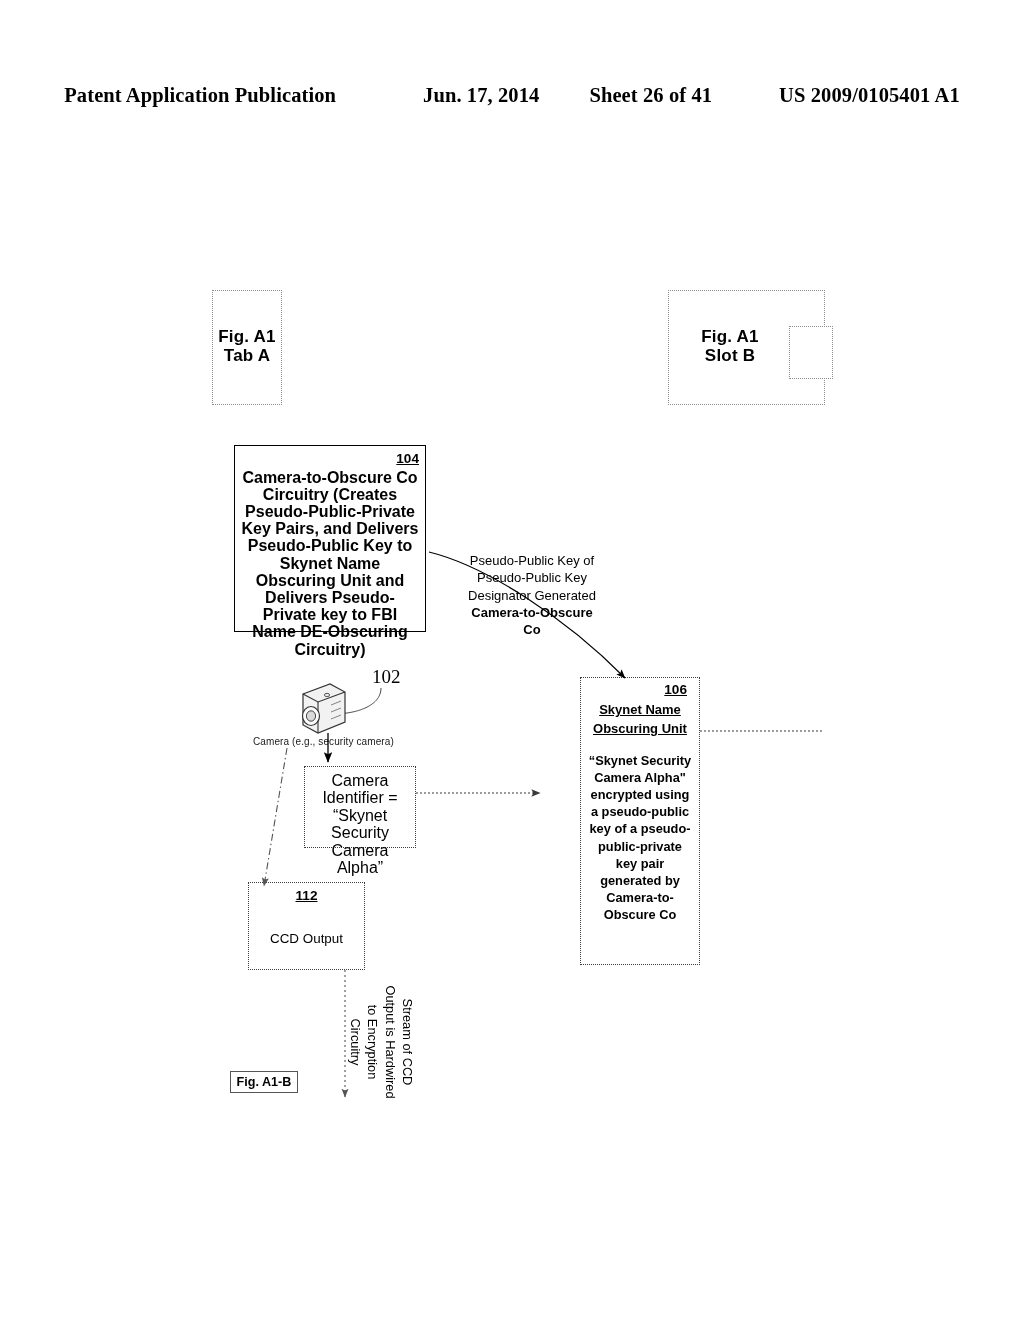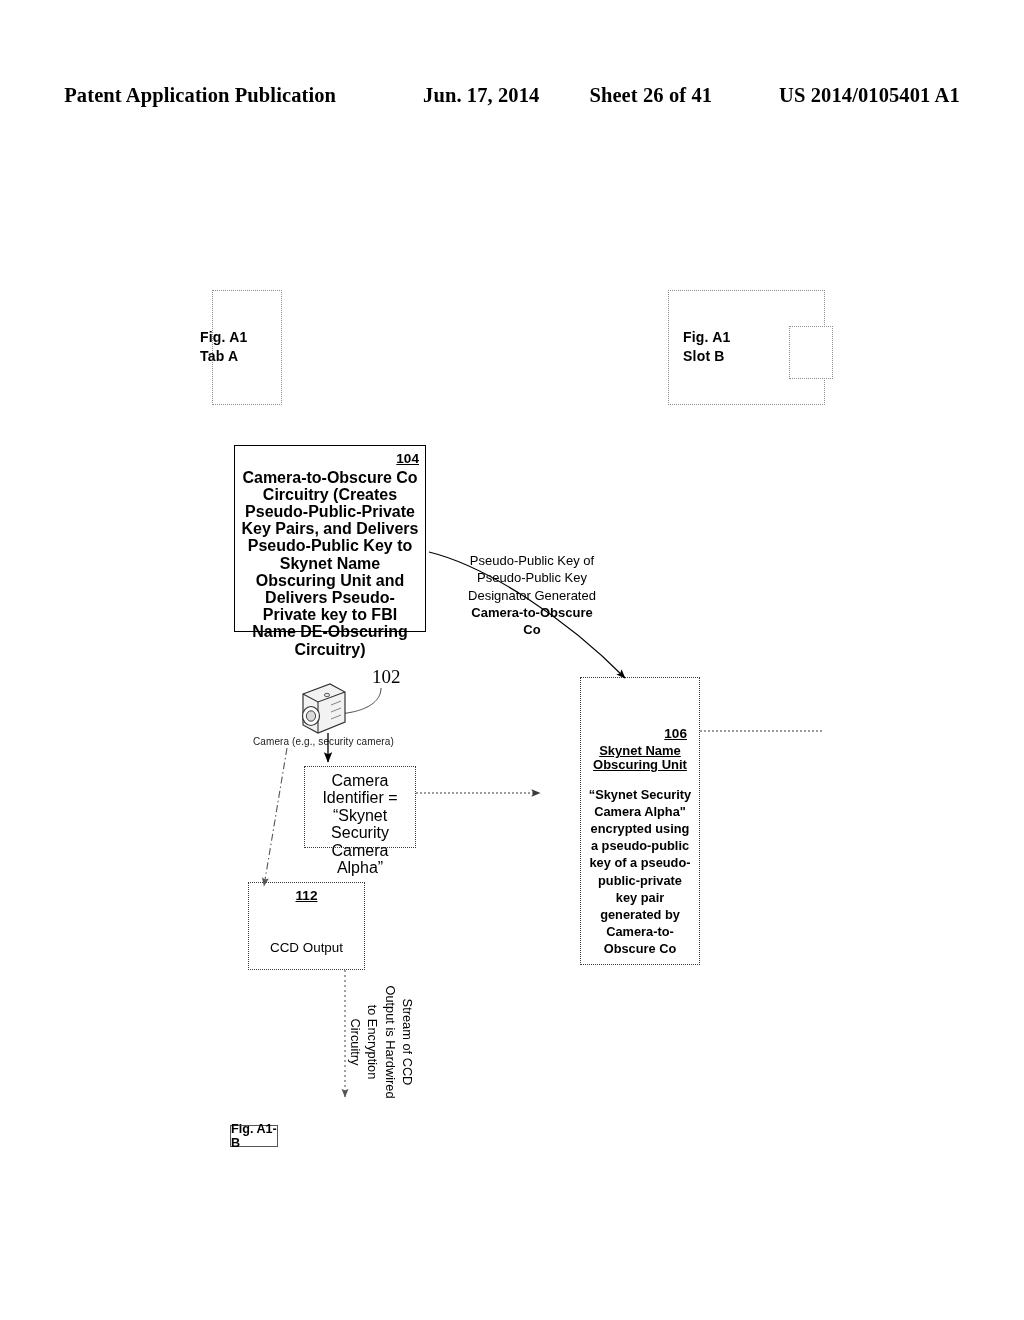--- a/index.html
+++ b/index.html
@@ -68,23 +68,24 @@
     font-size: 13.6px;
   }
   .underline-head {
     text-decoration: underline;
     font-weight: bold;
   }
 
   
   .tag-label {
     position: absolute;
-    font-size: 14px;
+    font-size: 17px;
     line-height: 18.5px;
     font-weight: bold;
+    text-align: center;
     white-space: pre-line;
     letter-spacing: 0.2px;
   }
 
   
   #box-104 {
     left: 234px; top: 445px;
     width: 192px; height: 187px;
     padding: 5px 6px 0 6px;
   }
@@ -106,51 +107,51 @@
   }
   #arrow-caption .plain { font-weight: normal; }
   #arrow-caption .bold  { font-weight: bold; }
 
   
   #box-106 {
     left: 580px; top: 677px;
     width: 120px; height: 288px;
     padding: 4px 6px 0 6px;
   }
-  #box-106 .num-row { text-align: right; padding-right: 6px; margin-top: 44px; }
-  #box-106 .head { margin-top: 1px; font-size: 13px; line-height: 14px; }
+  #box-106 .num-row { text-align: right; padding-right: 6px; }
+  #box-106 .head { margin-top: 1px; font-size: 13px; line-height: 19px; }
   #box-106 .body { margin-top: 14px; font-size: 12.8px; line-height: 17.2px; }
 
   
   #box-camera-id {
     left: 304px; top: 766px;
     width: 112px; height: 82px;
     padding: 5px 3px 0 3px;
     font-weight: normal;
     font-size: 16px;
     line-height: 17.4px;
   }
 
   
   #box-112 {
     left: 248px; top: 882px;
     width: 117px; height: 88px;
     padding: 5px 7px 0 7px;
   }
   #box-112 .num-row { text-align: center; }
   #box-112 .body {
-    margin-top: 35px;
+    margin-top: 26px;
     font-size: 13.4px;
     font-weight: normal;
   }
 
   
   #fig-a1b {
-    left: 230px; top: 1125px;
-    width: 48px; height: 22px;
+    left: 230px; top: 1071px;
+    width: 68px; height: 22px;
     border: 1.3px solid #555;
     display: flex; align-items: center; justify-content: center;
     font-size: 12.6px; font-weight: bold;
   }
 
   
   #camera-caption {
     position: absolute;
     left: 253px; top: 736px;
     font-size: 10px;
@@ -183,21 +184,21 @@
 </style>
 </head>
 <body>
 
 <div id="page">
 
   <div id="pub-header">
     <span class="h-title">Patent Application Publication</span>
     <span class="h-date">Jun. 17, 2014</span>
     <span class="h-sheet">Sheet 26 of 41</span>
-    <span class="h-pubnum">US 2014/0105401 A1</span>
+    <span class="h-pubnum">US 2009/0105401 A1</span>
   </div>
 
   <div class="node dotted-box-light" style="left:212px; top:290px; width:70px; height:115px;"></div>
   <div class="tag-label" style="left:200px; top:328px; width:94px;">Fig. A1
 Tab A</div>
 
   <div class="node dotted-box-light" style="left:668px; top:290px; width:157px; height:115px;"></div>
   <div class="node dotted-box-light" style="left:789px; top:326px; width:44px; height:53px;"></div>
   <div class="tag-label" style="left:683px; top:328px; width:94px;">Fig. A1
 Slot B</div>

